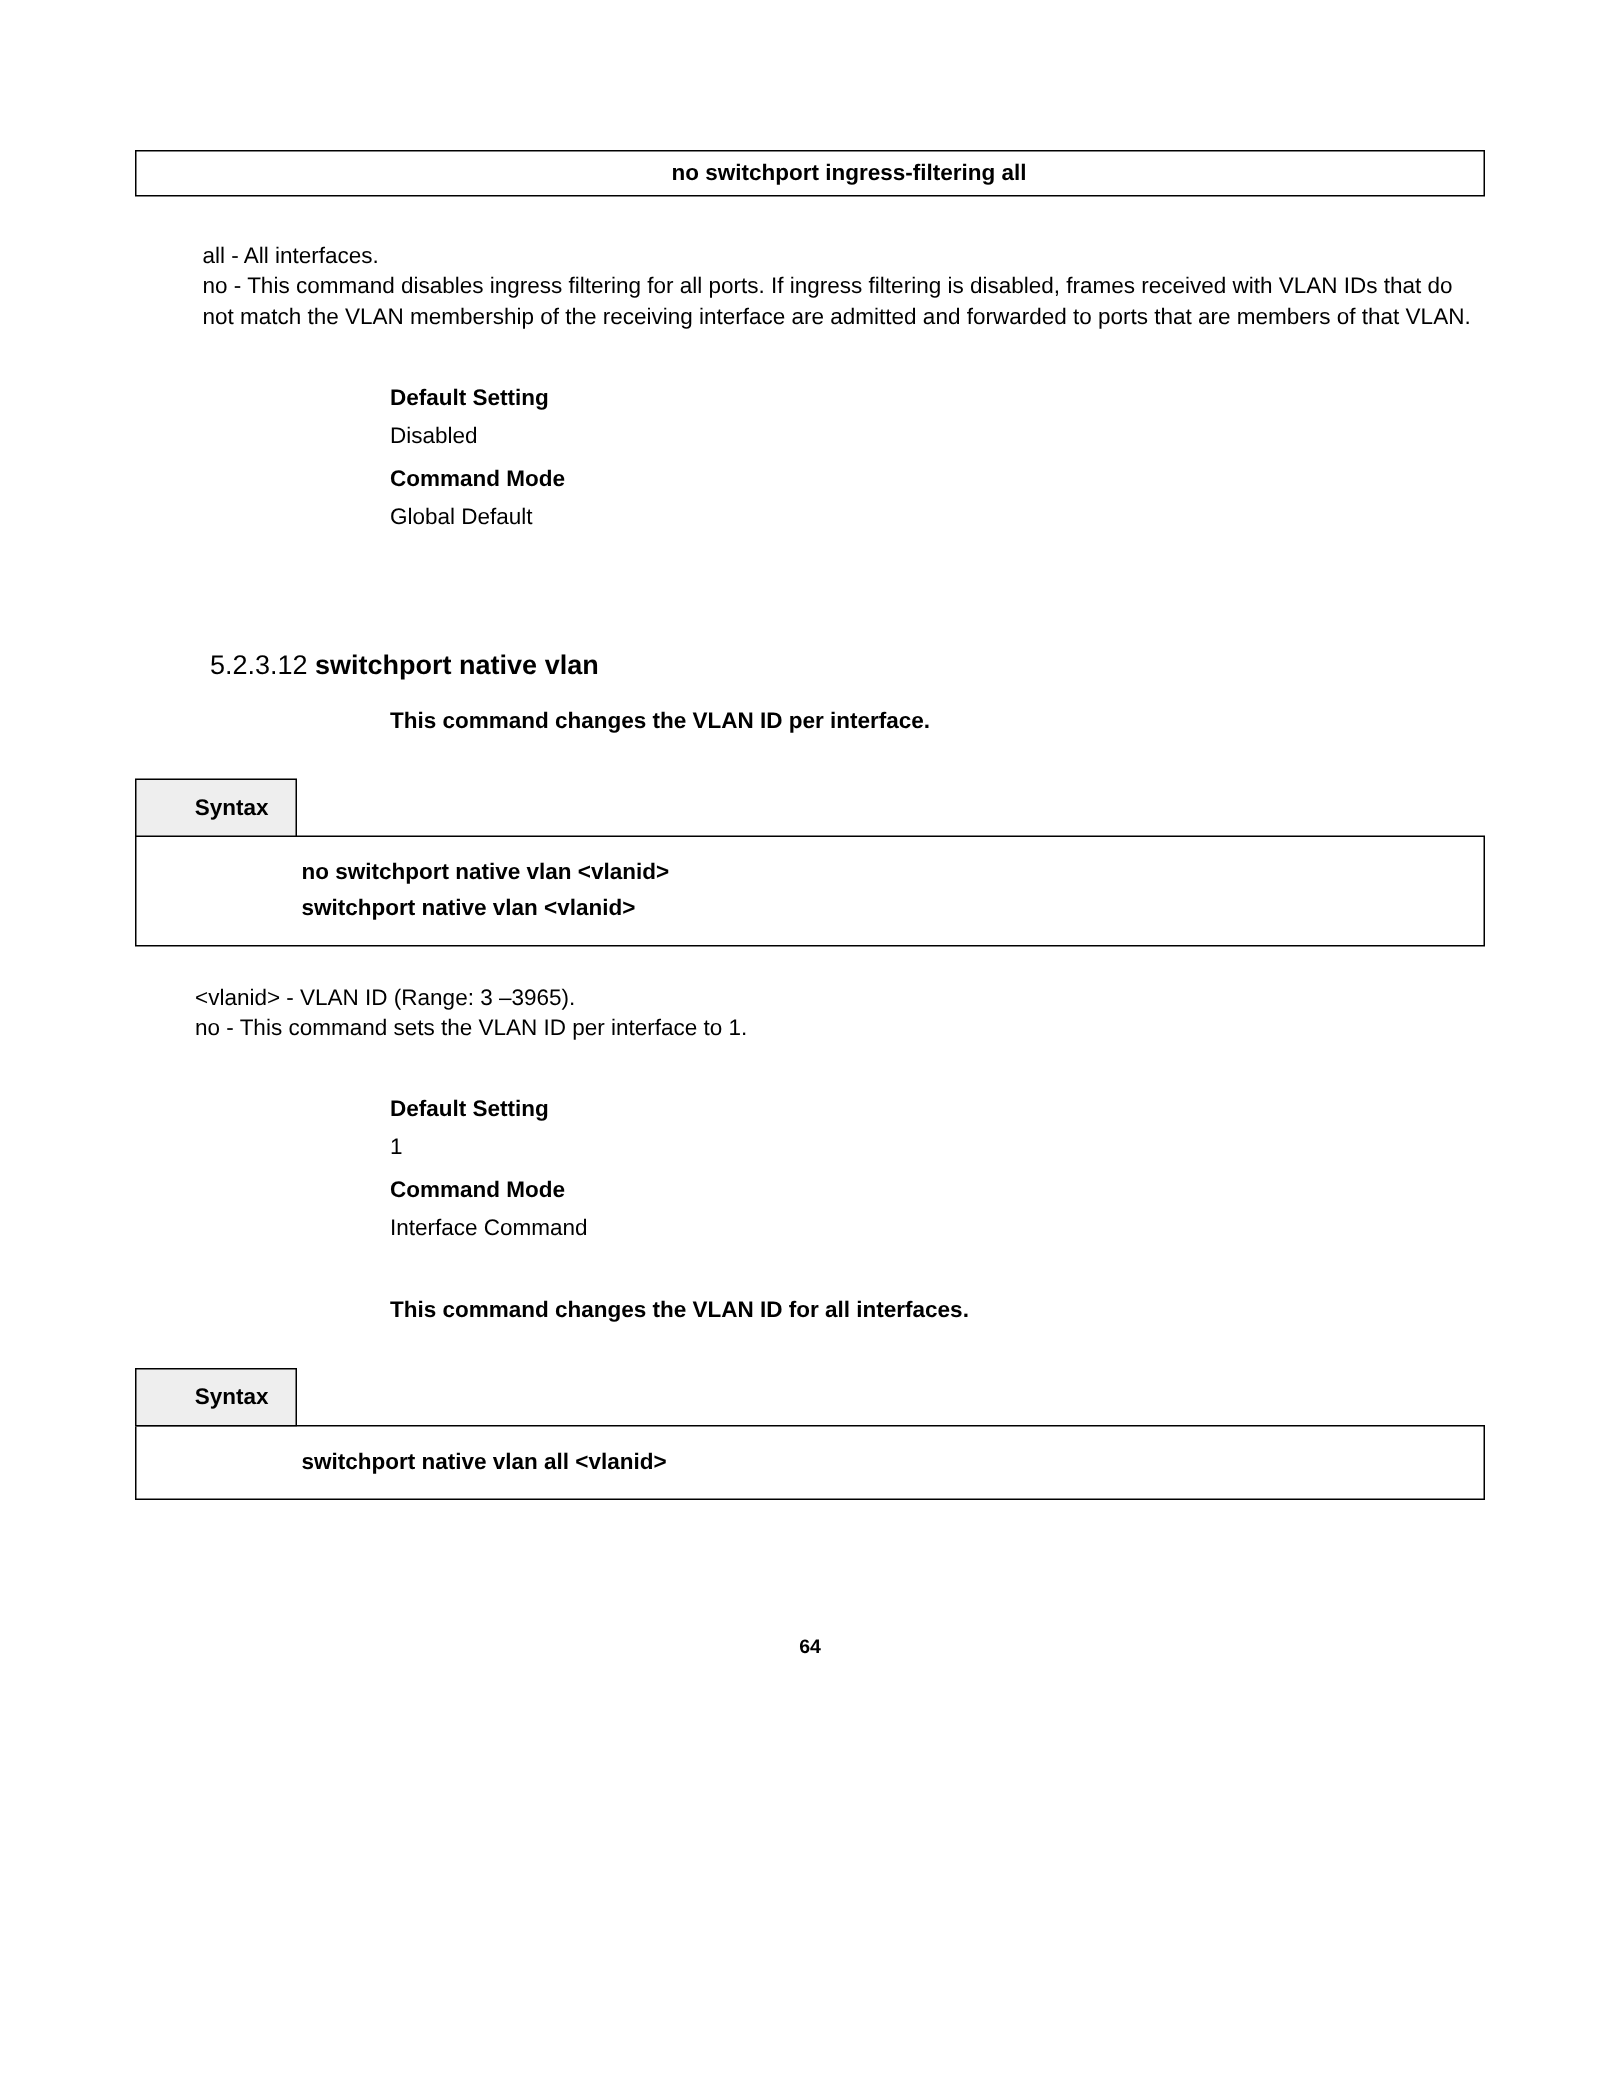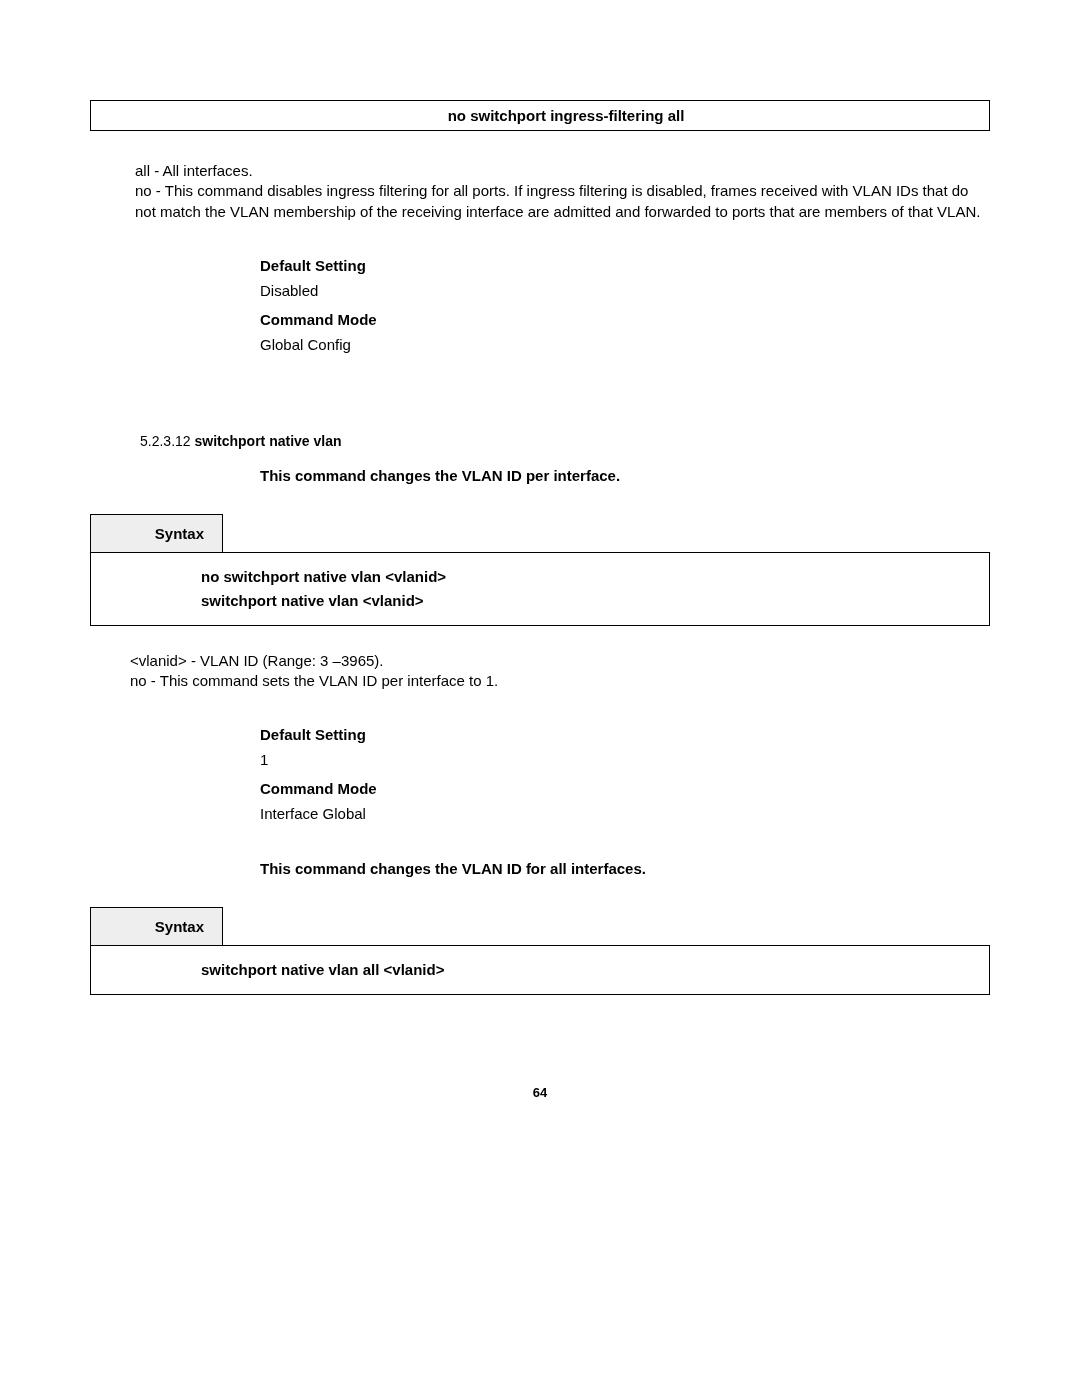--- a/index.html
+++ b/index.html
@@ -34,39 +34,39 @@
   }
   .settings-block .label {
     font-weight: bold;
     margin-bottom: 8px;
   }
   .settings-block .val {
     margin-bottom: 12px;
   }
   .section-heading {
     margin: 80px 0 18px 50px;
-    font-size: 14px;
+    font-size: 18px;
   }
   .section-heading .num { font-weight: normal; }
   .section-heading .title { font-weight: bold; }
   .section-desc {
     margin: 0 0 30px 170px;
     font-weight: bold;
   }
 
   .syntax-block {
     margin: 20px 0 25px 0;
   }
   .syntax-header {
     display: inline-block;
     border: 1px solid #000;
     background: #eeeeee;
     padding: 10px 18px 10px 18px;
     font-weight: bold;
-    width: 133px;
+    width: 108px;
     text-align: right;
     box-sizing: border-box;
     vertical-align: bottom;
     margin-bottom: -1px;
   }
   .syntax-body {
     border: 1px solid #000;
     padding: 12px 8px 12px 110px;
     font-weight: bold;
     line-height: 1.6;
@@ -90,21 +90,21 @@
 
   <div class="para">
     <span class="b">all - </span><span>All interfaces.</span><br>
     <span class="b">no - </span><span>This command disables ingress filtering for all ports. If ingress filtering is disabled, frames received with VLAN IDs that do not match the VLAN membership of the receiving interface are admitted and forwarded to ports that are members of that VLAN.</span>
   </div>
 
   <div class="settings-block">
     <div class="label">Default Setting</div>
     <div class="val">Disabled</div>
     <div class="label">Command Mode</div>
-    <div class="val">Global Config</div>
+    <div class="val">Global Default</div>
   </div>
 
   <div class="section-heading">
     <span class="num">5.2.3.12 </span><span class="title">switchport native vlan</span>
   </div>
   <div class="section-desc">This command changes the VLAN ID per interface.</div>
 
   <div class="syntax-block">
     <div class="syntax-header">Syntax</div>
     <div class="syntax-body">
@@ -115,21 +115,21 @@
 
   <div class="para" style="margin-left:40px;">
     <span class="b">&lt;vlanid&gt; - </span><span>VLAN ID (Range: 3 –3965).</span><br>
     <span class="b">no - </span><span>This command sets the VLAN ID per interface to 1.</span>
   </div>
 
   <div class="settings-block">
     <div class="label">Default Setting</div>
     <div class="val">1</div>
     <div class="label">Command Mode</div>
-    <div class="val">Interface Global</div>
+    <div class="val">Interface Command</div>
   </div>
 
   <div class="section-desc" style="margin-top:38px;">This command changes the VLAN ID for all interfaces.</div>
 
   <div class="syntax-block">
     <div class="syntax-header">Syntax</div>
     <div class="syntax-body">
       <div>switchport native vlan all &lt;vlanid&gt;</div>
     </div>
   </div>

